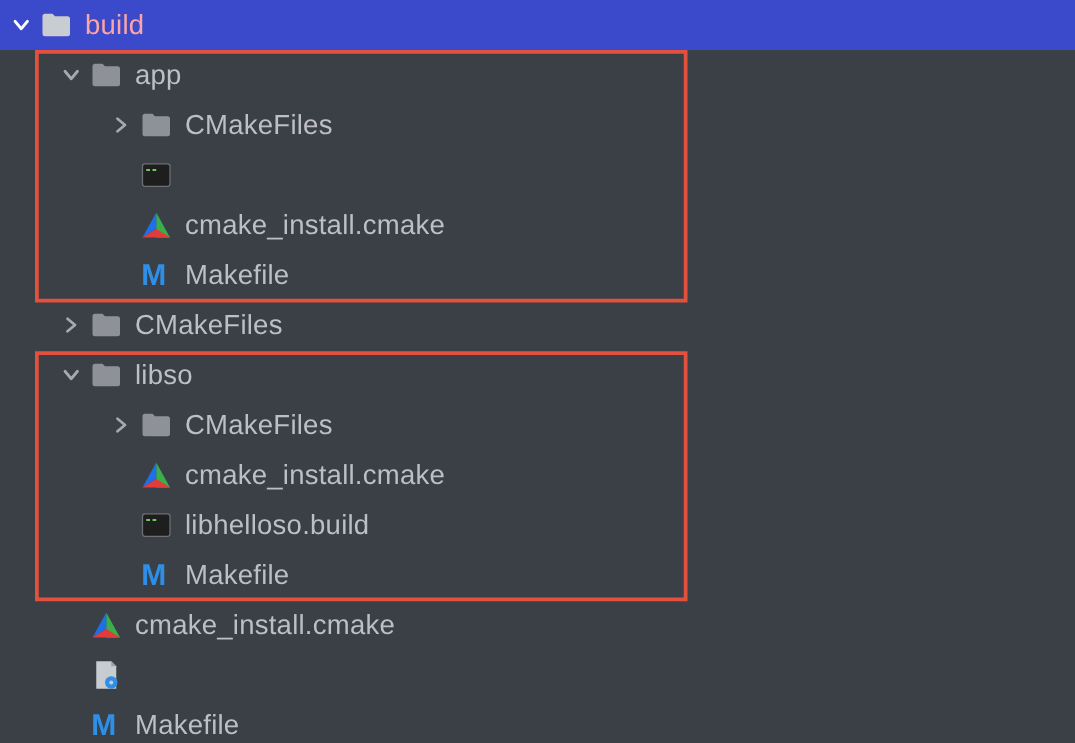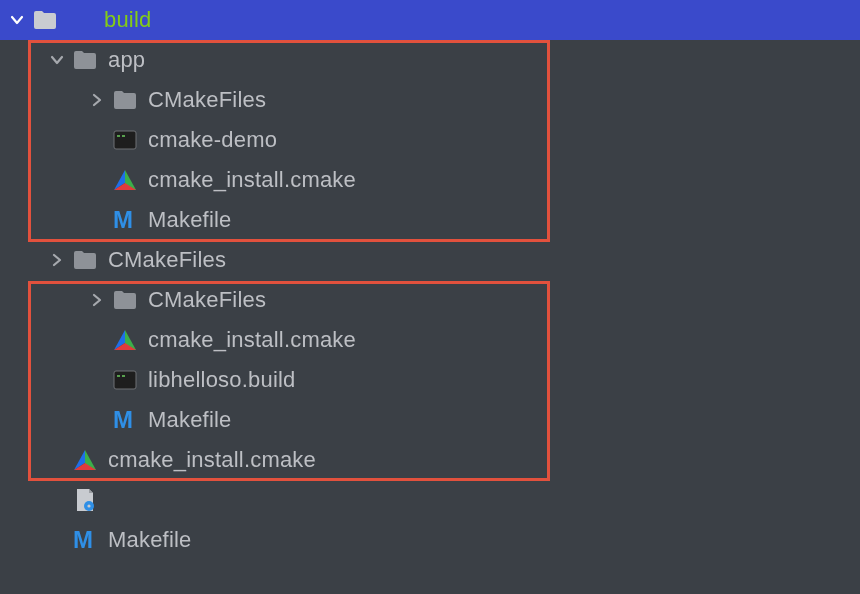--- a/index.html
+++ b/index.html
@@ -20,21 +20,21 @@
     display:flex;
     align-items:center;
     height:40px;
     padding-left:6px;
     white-space:nowrap;
   }
   .row.selected{
     background:#3A4ACB;
     color:#FFFFFF;
   }
-  .row.selected .label{color:#84cc16;margin-left:36px;}
+  .row.selected .label{color:#fca5a5;}
   .indent{display:inline-block;flex:0 0 auto;}
   .chevron{
     width:22px;
     height:22px;
     display:flex;
     align-items:center;
     justify-content:center;
     margin-right:4px;
     flex:0 0 auto;
   }
@@ -159,21 +159,20 @@
     <span class="chevron placeholder">
       <svg width="16" height="16" viewBox="0 0 16 16">
           <use href="#chev-right"></use>
         </svg>
     </span>
     <span class="icon">
       <svg width="26" height="26" viewBox="0 0 26 26">
           <use href="#ico-exec"></use>
         </svg>
     </span>
-    <span class="label">cmake-demo</span>
   </div>
 
   <div class="row">
     <span class="indent" style="width:80px"></span>
     <span class="chevron placeholder">
       <svg width="16" height="16" viewBox="0 0 16 16">
           <use href="#chev-right"></use>
         </svg>
     </span>
     <span class="icon">
@@ -209,20 +208,34 @@
     <span class="icon">
       <svg width="26" height="26" viewBox="0 0 26 26" style="color:#8E9298">
           <use href="#ico-folder"></use>
         </svg>
     </span>
     <span class="label">CMakeFiles</span>
   </div>
 
   <div class="hlbox" style="left:28px;top:281px;width:522px;height:200px;"></div>
 
+  <div class="row">
+    <span class="indent" style="width:40px"></span>
+    <span class="chevron">
+      <svg width="16" height="16" viewBox="0 0 16 16" style="color:#A6A9AE">
+          <use href="#chev-down"></use>
+        </svg>
+    </span>
+    <span class="icon">
+      <svg width="26" height="26" viewBox="0 0 26 26" style="color:#8E9298">
+          <use href="#ico-folder"></use>
+        </svg>
+    </span>
+    <span class="label">libso</span>
+  </div>
 
   <div class="row">
     <span class="indent" style="width:80px"></span>
     <span class="chevron">
       <svg width="16" height="16" viewBox="0 0 16 16" style="color:#A6A9AE">
           <use href="#chev-right"></use>
         </svg>
     </span>
     <span class="icon">
       <svg width="26" height="26" viewBox="0 0 26 26" style="color:#8E9298">

